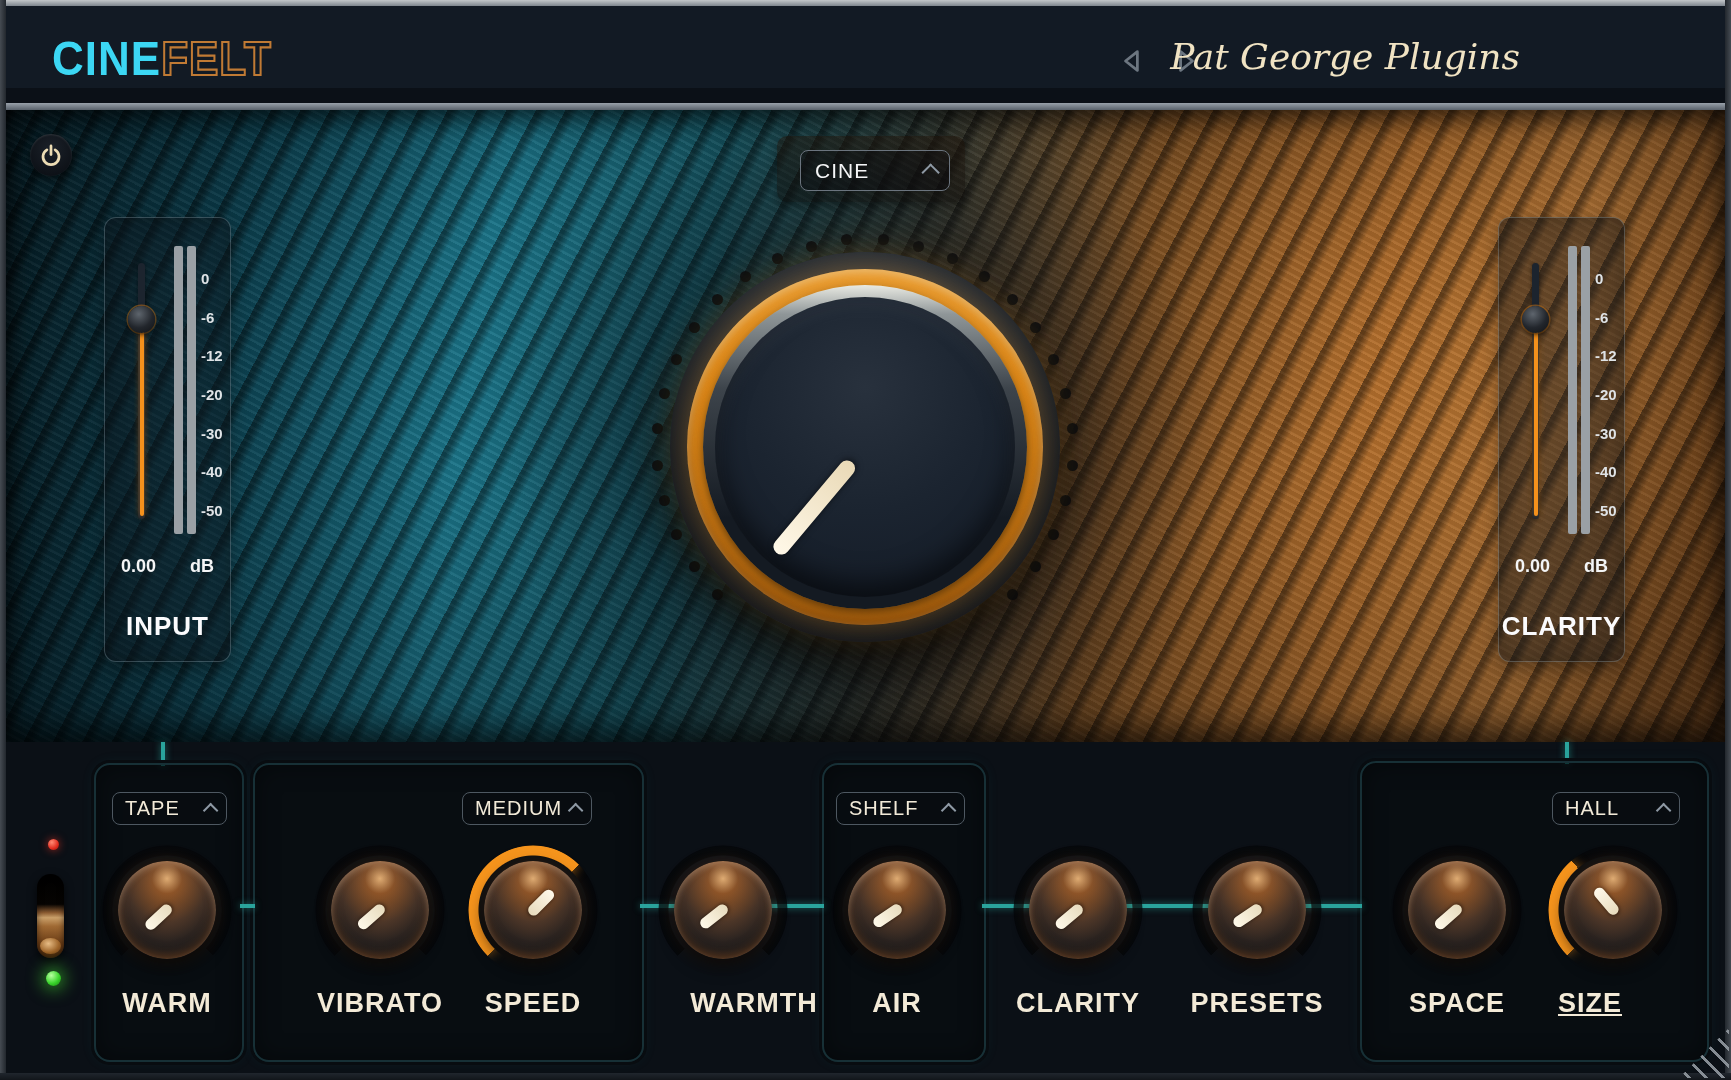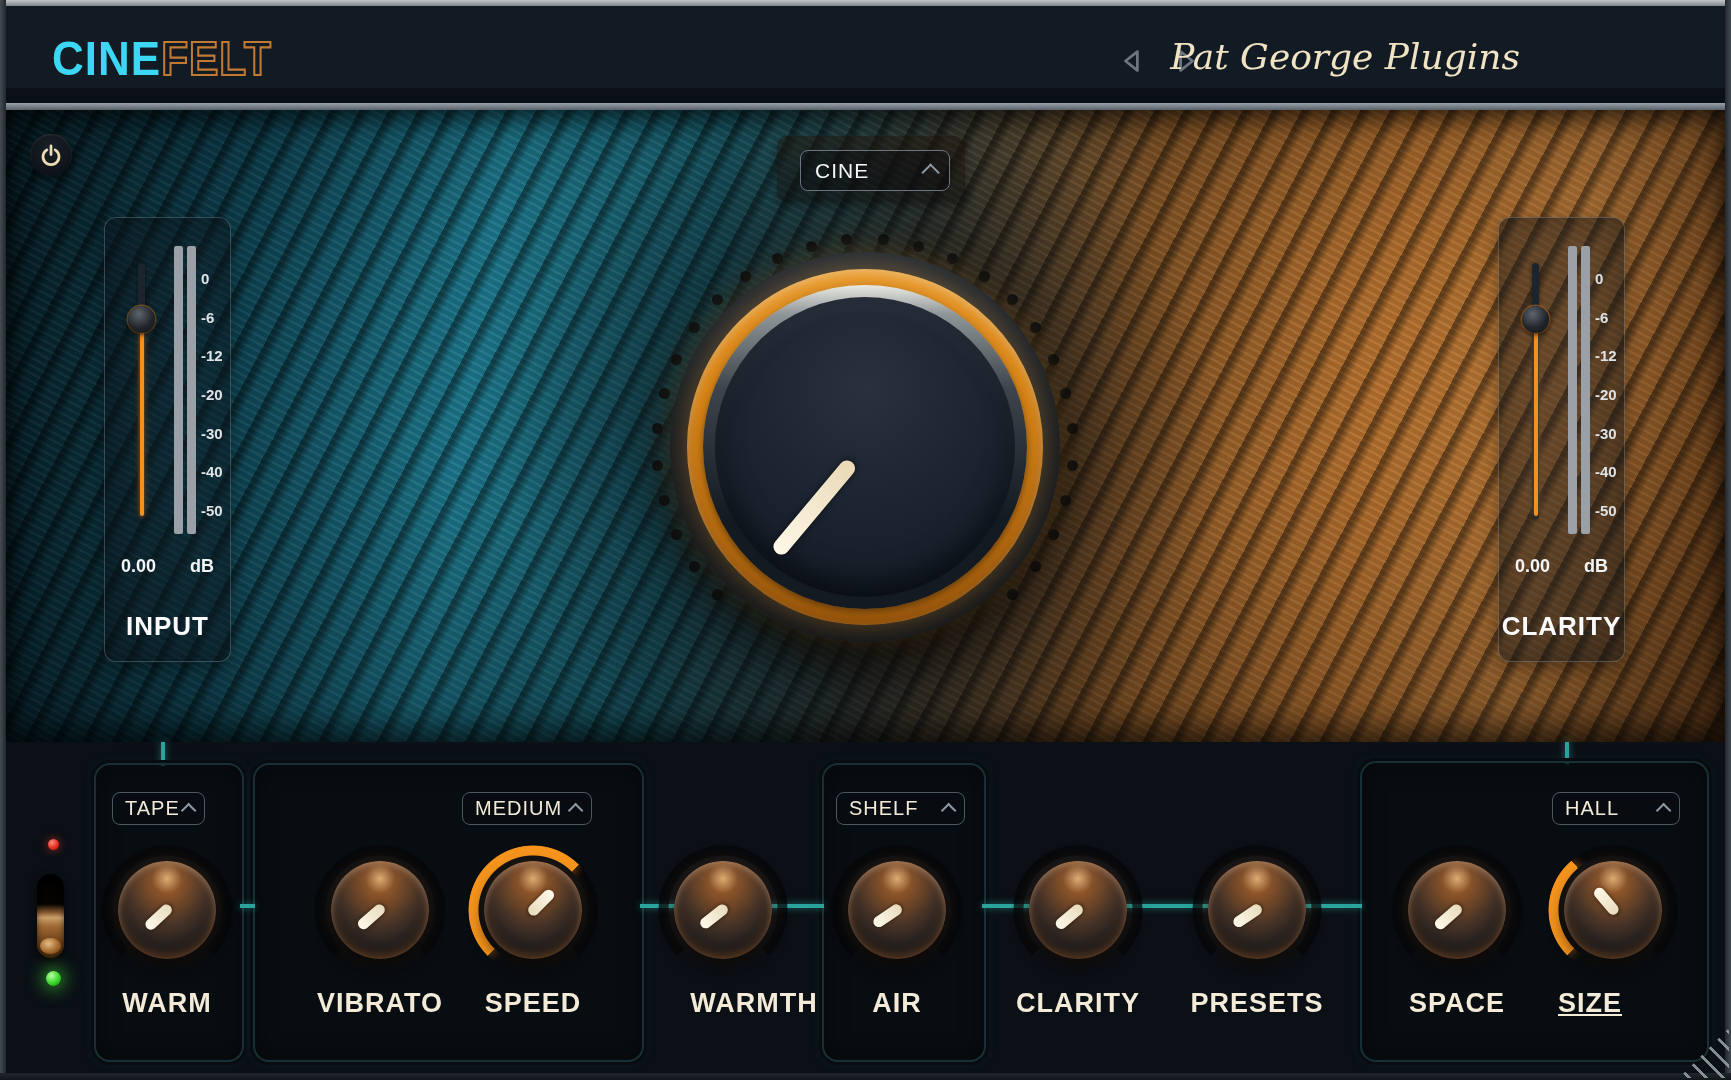--- a/index.html
+++ b/index.html
@@ -277,21 +277,21 @@
 
     <div class="cpanel" style="left:88px;top:21px;width:146px;height:295px;"></div>
     <div class="cpanel" style="left:247px;top:21px;width:387px;height:295px;"></div>
     <div class="cpanel" style="left:816px;top:21px;width:160px;height:295px;"></div>
     <div class="cpanel" style="left:1354px;top:19px;width:345px;height:297px;"></div>
 
     <div class="conn-h" style="left:234px;width:15px;"></div>
     <div class="conn-h" style="left:634px;width:184px;"></div>
     <div class="conn-h" style="left:976px;width:380px;"></div>
 
-    <div class="dd" style="left:106px;width:93px;">
+    <div class="dd" style="left:106px;width:115px;">
       <span>TAPE</span>
         <i class="chev"></i>
     </div>
     <div class="dd" style="left:456px;width:130px;">
       <span>MEDIUM</span>
         <i class="chev"></i>
     </div>
     <div class="dd" style="left:830px;width:129px;">
       <span>SHELF</span>
         <i class="chev"></i>

